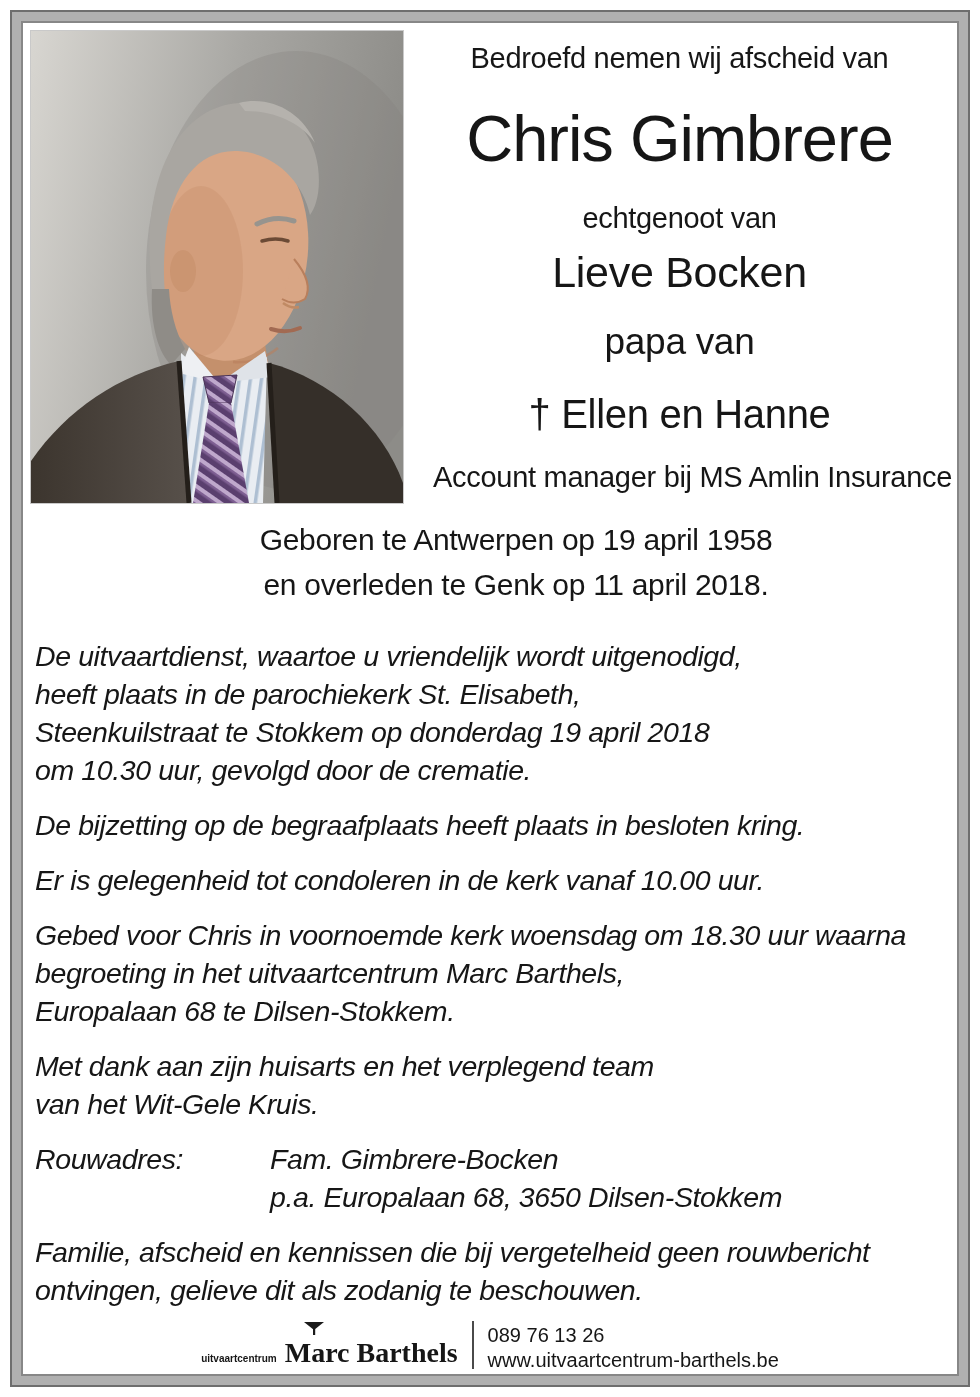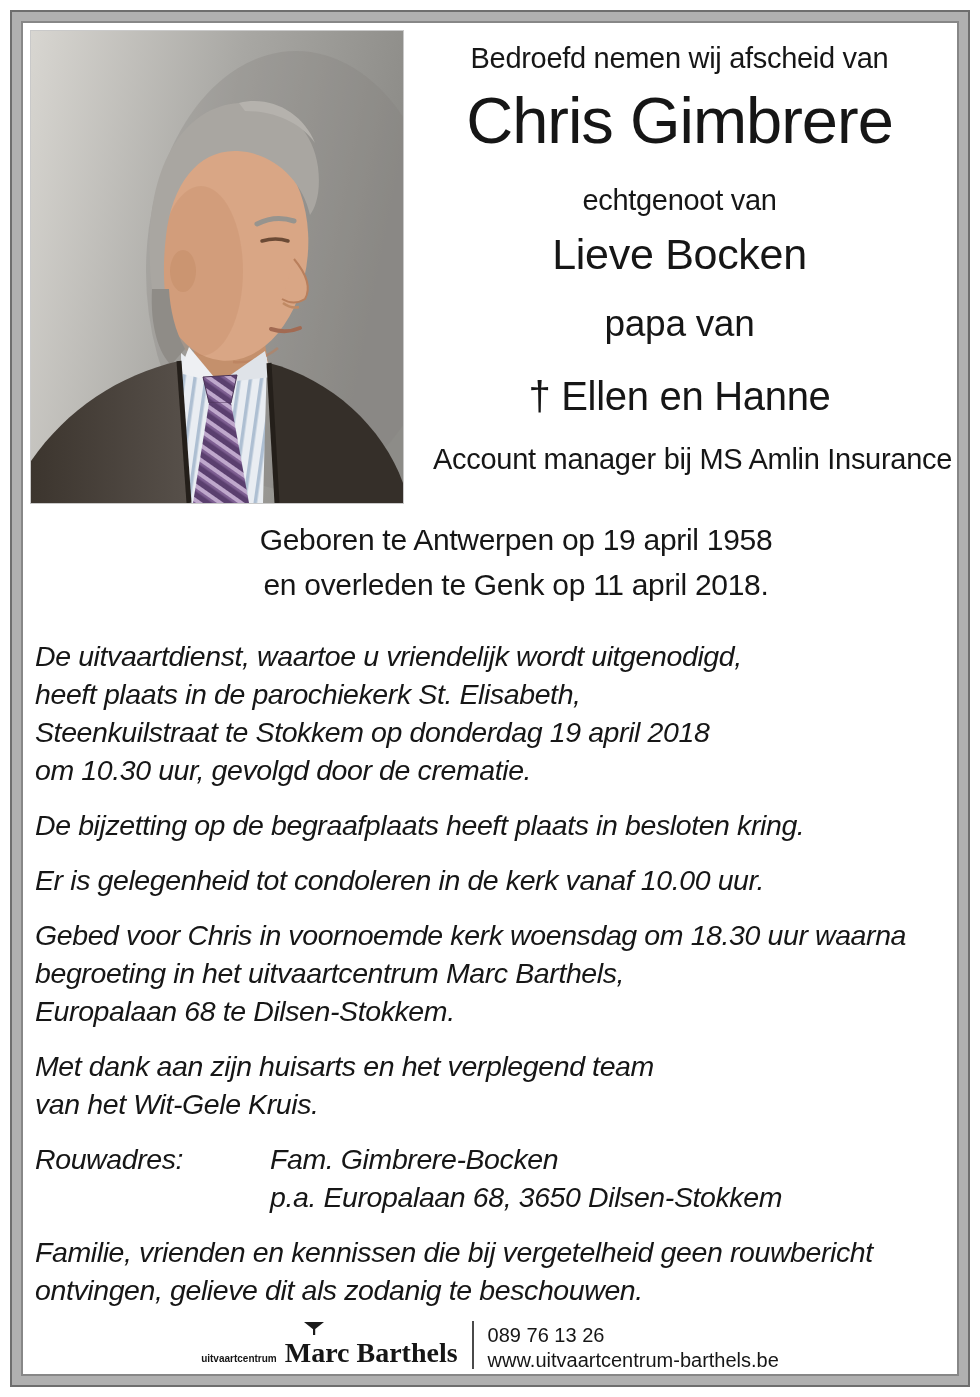--- a/index.html
+++ b/index.html
@@ -14,21 +14,21 @@
     box-shadow: inset 0 0 0 9px #b0b0b0, inset 0 0 0 11px #878787;
   }
   .photo {
     position:absolute; left:18px; top:18px; width:372px; height:472px;
     border:1px solid #c9c9c9; overflow:hidden; background:#9b9a96;
   }
   .photo svg { display:block; width:100%; height:100%; }
 
   .header { position:absolute; left:395px; top:20px; width:545px; text-align:center; }
   .intro { font-size:29px; margin-top:10px; }
-  .name  { font-size:65px; font-weight:400; margin:8px 0 0; line-height:75px; letter-spacing:-1px; }
+  .name  { font-size:65px; font-weight:400; margin:26px 0 0; line-height:75px; letter-spacing:-1px; }
   .rel   { font-size:29px; margin-top:26px; }
   .rel2  { font-size:37px; margin-top:24px; }
   .spouse { font-size:43px; margin-top:12px; line-height:50px; }
   .children { font-size:40px; margin-top:28px; line-height:46px; }
   .occupation { font-size:29px; margin-top:24px;text-align:right; }
 
   .dates {
     position:absolute; left:16px; right:0; top:505px; text-align:center;
     font-size:30px; line-height:45px; white-space:pre-line;padding-left:36px;
   }
@@ -137,21 +137,21 @@
     <p>Gebed voor Chris in voornoemde kerk woensdag om 18.30 uur waarna
 begroeting in het uitvaartcentrum Marc Barthels,
 Europalaan 68 te Dilsen-Stokkem.</p>
     <p>Met dank aan zijn huisarts en het verplegend team
 van het Wit-Gele Kruis.</p>
     <div class="rouwadres">
       <span class="rlabel">Rouwadres:</span>
       <span class="rvalue">Fam. Gimbrere-Bocken
 p.a. Europalaan 68, 3650 Dilsen-Stokkem</span>
     </div>
-    <p class="closing">Familie, vrienden en kennissen die bij vergetelheid geen rouwbericht
+    <p class="closing">Familie, afscheid en kennissen die bij vergetelheid geen rouwbericht
 ontvingen, gelieve dit als zodanig te beschouwen.</p>
   </div>
 
   <div class="footer">
     <div class="brand">
       <svg class="mark" viewBox="0 0 22 14">
         <path d="M1,1 L21,1 L11,9 Z" fill="#1a1a1a"></path>
         <rect x="10" y="8" width="2.2" height="6" fill="#1a1a1a"></rect>
       </svg>
       <span class="brand-prefix">uitvaartcentrum</span>

